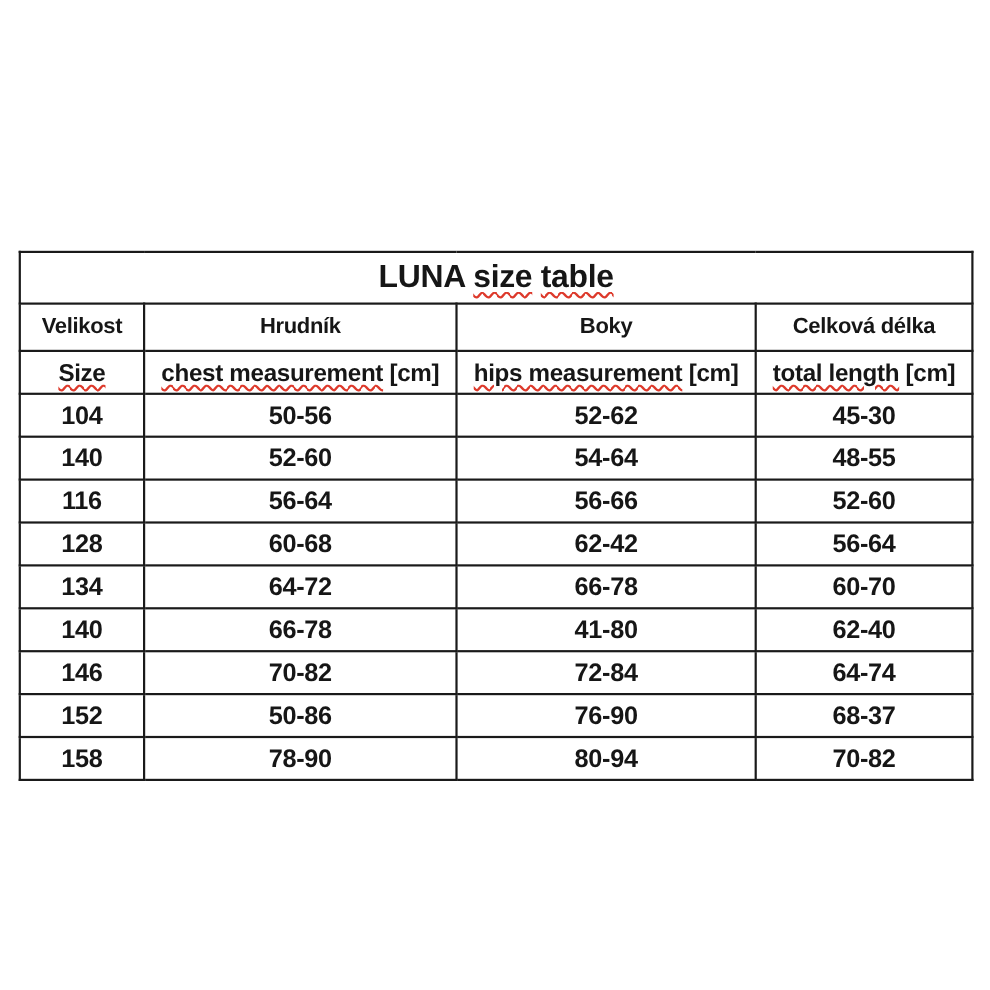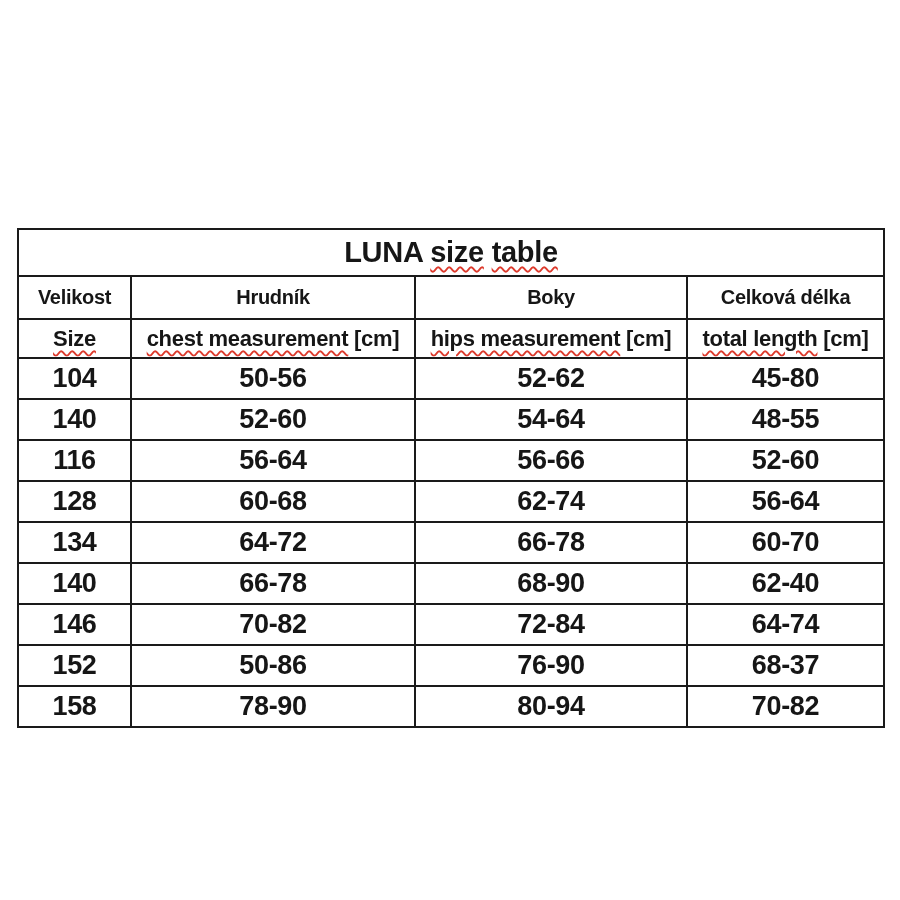--- a/index.html
+++ b/index.html
@@ -45,21 +45,21 @@
     font-size: 20px;
     font-weight: bold;
   }
   .en-row th {
     height: 29px;
     font-size: 22px;
     font-weight: bold;
   }
   .data-row td {
     height: 29px;
-    font-size: 27px;
+    font-size: 23px;
     font-weight: bold;
   }
   .wavy {
     text-decoration-line: underline;
     text-decoration-style: wavy;
     text-decoration-color: #dd3a2c;
     text-decoration-thickness: 2px;
     text-underline-offset: 4px;
   }
 </style>
@@ -89,50 +89,50 @@
         <th><span class="wavy">chest measurement</span><span> [cm]</span></th>
         <th><span class="wavy">hips measurement</span><span> [cm]</span></th>
         <th><span class="wavy">total length</span><span> [cm]</span></th>
       </tr>
     </thead>
     <tbody>
       <tr class="data-row">
         <td>104</td>
         <td>50-56</td>
         <td>52-62</td>
-        <td>45-80</td>
+        <td>45-30</td>
       </tr>
       <tr class="data-row">
         <td>140</td>
         <td>52-60</td>
         <td>54-64</td>
         <td>48-55</td>
       </tr>
       <tr class="data-row">
         <td>116</td>
         <td>56-64</td>
         <td>56-66</td>
         <td>52-60</td>
       </tr>
       <tr class="data-row">
         <td>128</td>
         <td>60-68</td>
-        <td>62-74</td>
+        <td>62-42</td>
         <td>56-64</td>
       </tr>
       <tr class="data-row">
         <td>134</td>
         <td>64-72</td>
         <td>66-78</td>
         <td>60-70</td>
       </tr>
       <tr class="data-row">
         <td>140</td>
         <td>66-78</td>
-        <td>68-90</td>
+        <td>41-80</td>
         <td>62-40</td>
       </tr>
       <tr class="data-row">
         <td>146</td>
         <td>70-82</td>
         <td>72-84</td>
         <td>64-74</td>
       </tr>
       <tr class="data-row">
         <td>152</td>

